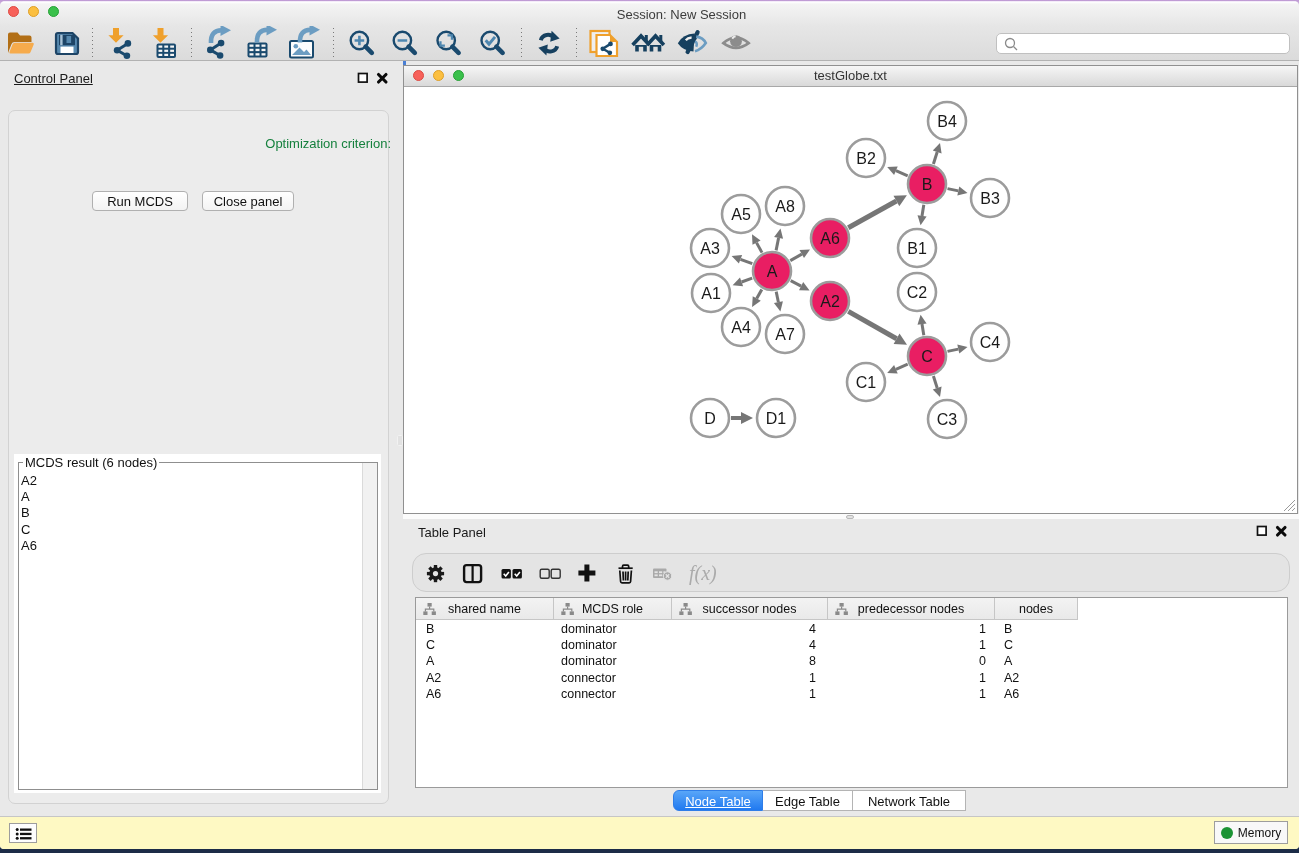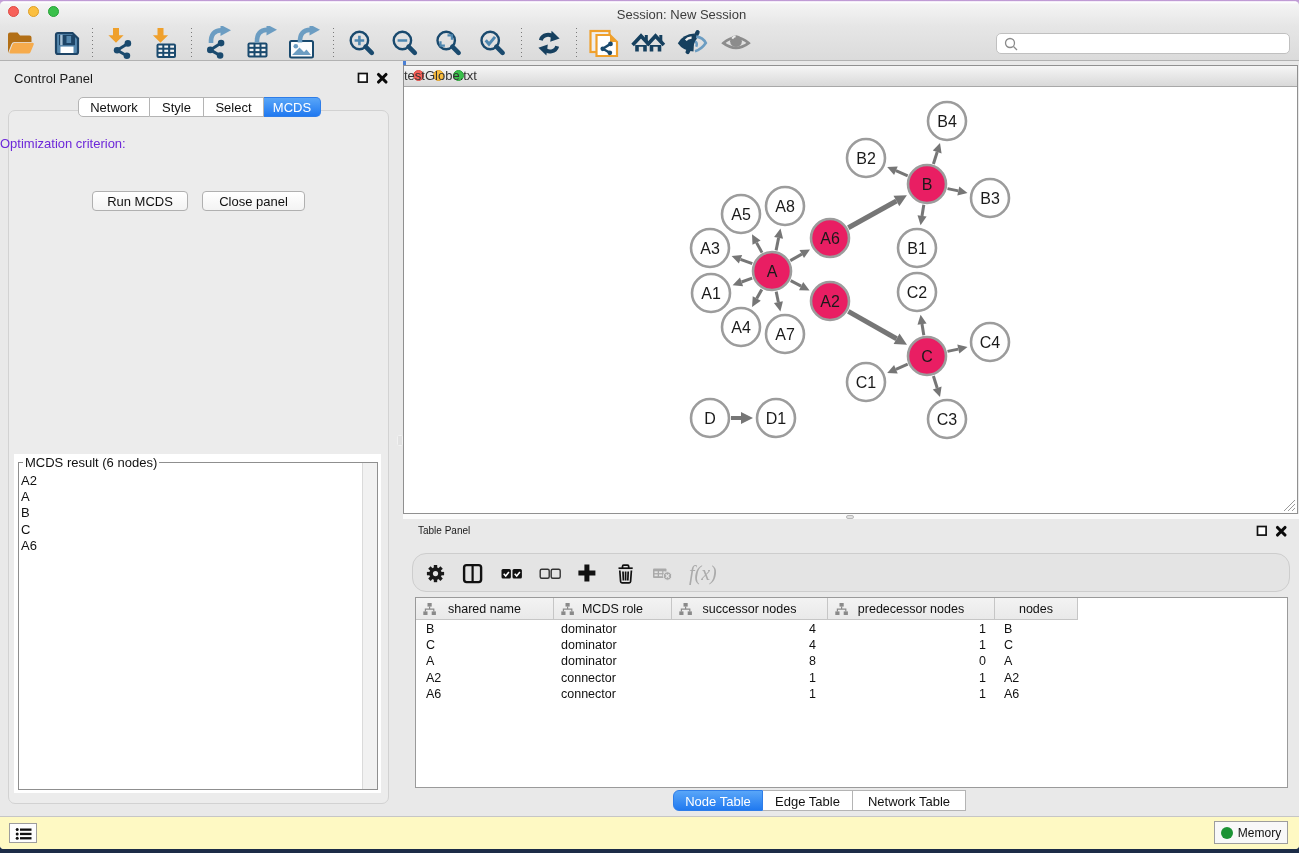--- a/index.html
+++ b/index.html
@@ -16,64 +16,64 @@
   border-bottom:0;padding-left:32px; }
 #titlebar .title { width:100%; text-align:center; top:6px; font-size:13px; color:#3c3c3c; }
 .tl { border-radius:50%; width:11px; height:11px; top:4px; }
 #toolbar { left:0; top:25px; width:1299px; height:35px;
   background:linear-gradient(#e6e6e6,#dbdbdb); border-bottom:1px solid #b2b2b2; }
 .tsep { top:2px; height:30px; width:1px; background-image:repeating-linear-gradient(#7a7a7a 0 1.2px, transparent 1.2px 4px); }
 #searchbox { left:996px; top:7px; width:294px; height:21px; background:#fff;
   border:1px solid #c0c0c0; border-radius:5px; }
 #content { left:0; top:60px; width:1299px; height:757px; background:#e9e9e9; }
 
-#cp-title { left:14px; top:10px; font-size:13px; color:#1a1a1a; }
+#cp-title { left:14px; top:10px; font-size:13px; color:#1a1a1a;text-decoration:underline; }
 #cp-tabs { top:36px; left:78px; height:20px; }
 .tab { float:left; height:20px; line-height:20px; font-size:13px; text-align:center;
   background:#fff; border:1px solid #b4b4b4; border-left:none; color:#111; }
 .tab.first { border-left:1px solid #b4b4b4; border-radius:5px 0 0 5px; }
 .tab.last { border-radius:0 5px 5px 0; }
 .tab.sel { background:linear-gradient(#59a6f8,#2079f0); color:#fff; border-color:#2e7de8; }
 #cp-box { left:8px; top:49px; width:381px; height:694px; background:#ececec;
   border:1px solid #d2d2d2; border-radius:7px; }
-#opt-label { top:75px; left:0; width:391px; text-align:left; font-size:13px; color:#6d28d9; }
+#opt-label { top:75px; left:0; width:391px; text-align:right; font-size:13px; color:#15803d; }
 #cp-select { left:43px; top:96px; width:312px; height:23px; background:#fff;
   border:1px solid #ababab; border-radius:5px; }
 #cp-select .txt { left:14px; top:3px; font-size:13px; color:#111; }
 #cp-stepper { right:1.5px; top:1.5px; width:21px; height:19.5px; border-radius:4px;
   background:linear-gradient(#5ba8f8,#1d78f0); }
 .btn { background:linear-gradient(#ffffff,#f3f3f3); border:1px solid #b0b0b0; border-radius:4px;
   font-size:13px; color:#111; text-align:center; }
 #btn-run { left:92px; top:130px; width:96px; height:20px; line-height:19px; }
-#btn-close { left:202px; top:130px; width:103px; height:20px; line-height:19px; }
+#btn-close { left:202px; top:130px; width:92px; height:20px; line-height:19px; }
 #mcds-white { left:14px; top:393px; width:367px; height:339px; background:#fff; }
 #mcds-border { left:18px; top:401px; width:360px; height:328px; border:1px solid #8f8f8f; }
 #mcds-label { left:23px; top:394px; font-size:13px; background:#fff; padding:0 2px; color:#111; }
 #mcds-list { left:21px; top:412px; font-size:13px; line-height:16.2px; color:#111; }
 #mcds-scroll { left:362px; top:402px; width:15px; height:326px; background:#f1f1f1; border-left:1px solid #dadada; }
 
 #netwin { left:403px; top:4px; width:895px; height:449px; background:#fff;
   border:1px solid #909090; }
 #net-titlebar { left:0; top:0; width:893px; height:21px;
   background:linear-gradient(#f6f6f6,#d9d9d9); border-bottom:1px solid #a8a8a8; }
-#net-title { width:100%; top:2px; font-size:13px; color:#333; }
-
-#tp-title { left:418px; top:464px; font-size:10px; color:#1a1a1a; }
+#net-title { width:100%; text-align:center; top:2px; font-size:13px; color:#333; }
+
+#tp-title { left:418px; top:464px; font-size:13px; color:#1a1a1a; }
 #tp-toolbar { left:412px; top:492px; width:878px; height:39px; background:#e4e4e4;
   border:1px solid #cdcdcd; border-radius:14px; }
 #tp-table { left:415px; top:536px; width:873px; height:191px; background:#fff;
   border:1px solid #9a9a9a; }
 .th { top:0; height:22px; background:linear-gradient(#f3f3f3,#e9e9e9);
   border-right:1px solid #c6c6c6; border-bottom:1px solid #c6c6c6;
   font-size:12.5px; color:#111; text-align:center; line-height:22px; }
 .td { font-size:12.5px; color:#111; height:16.2px; }
 #tp-tabs { left:673px; top:729px; height:21px; }
 .btab { float:left; height:21px; line-height:21px; font-size:13px; text-align:center;
   background:#fff; border:1px solid #b4b4b4; border-left:none; color:#111; }
-.btab.first { border-left:1px solid #b4b4b4; border-radius:6px 0 0 6px; }
+.btab.first { border-left:1px solid #b4b4b4; border-radius:6px 0 0 6px;text-decoration:underline; }
 .btab.last { border-radius:0 6px 6px 0;margin-top:32px; }
 .btab.sel { background:linear-gradient(#59a6f8,#2079f0); color:#fff; border-color:#2e7de8; }
 
 #statusline { left:0; top:755px; width:1299px; height:0; border-top:1px solid #c6c6c6; }
 #statusbar { left:0; top:756px; width:1299px; height:32px; background:#fef9c3; }
 #list-btn { left:9px; top:6px; width:28px; height:20px; border-radius:0; background:#fdfdfd; border-color:#9d9d9d; }
 #mem-btn { left:1214px; top:4px; width:74px; height:23px; font-size:12px; line-height:22px; border-radius:0; background:#f8f8f8; border-color:#9d9d9d; }
 .greendot { display:inline-block; width:12px; height:12px; border-radius:50%; background:#1b9334;
   margin-right:5px; position:relative; top:2px; }
 </style>
@@ -211,26 +211,20 @@
 
     <div class="abs" id="cp-title">Control Panel</div>
     <svg class="abs" width="40" height="14" style="left:356px;top:11px">
 <rect x="2.5" y="1.5" width="8.6" height="8.6" fill="#ffffff" stroke="#111" stroke-width="1.7"></rect>
 <g stroke="#0a0a0a" stroke-width="3.1" stroke-linecap="round">
 <line x1="22.5" y1="2.5" x2="30" y2="10"></line>
           <line x1="30" y1="2.5" x2="22.5" y2="10"></line>
 </g>
       </svg>
     <div class="abs" id="cp-box"></div>
-    <div class="abs" id="cp-tabs">
-      <div class="tab first" style="width:72px">Network</div>
-      <div class="tab" style="width:54px">Style</div>
-      <div class="tab" style="width:60px">Select</div>
-      <div class="tab last sel" style="width:57px">MCDS</div>
-    </div>
     <div class="abs" id="opt-label">Optimization criterion:</div>
     <div class="abs btn" id="btn-run">Run MCDS</div>
     <div class="abs btn" id="btn-close">Close panel</div>
     <div class="abs" id="mcds-white"></div>
     <div class="abs" id="mcds-border"></div>
     <div class="abs" id="mcds-scroll"></div>
     <div class="abs" id="mcds-label">MCDS result (6 nodes)</div>
     <div class="abs" id="mcds-list">A2<br>A<br>B<br>C<br>A6</div>
     <div class="abs" style="left:403px;top:0px;width:3px;height:9px;background:#4a7fd4"></div>
 

